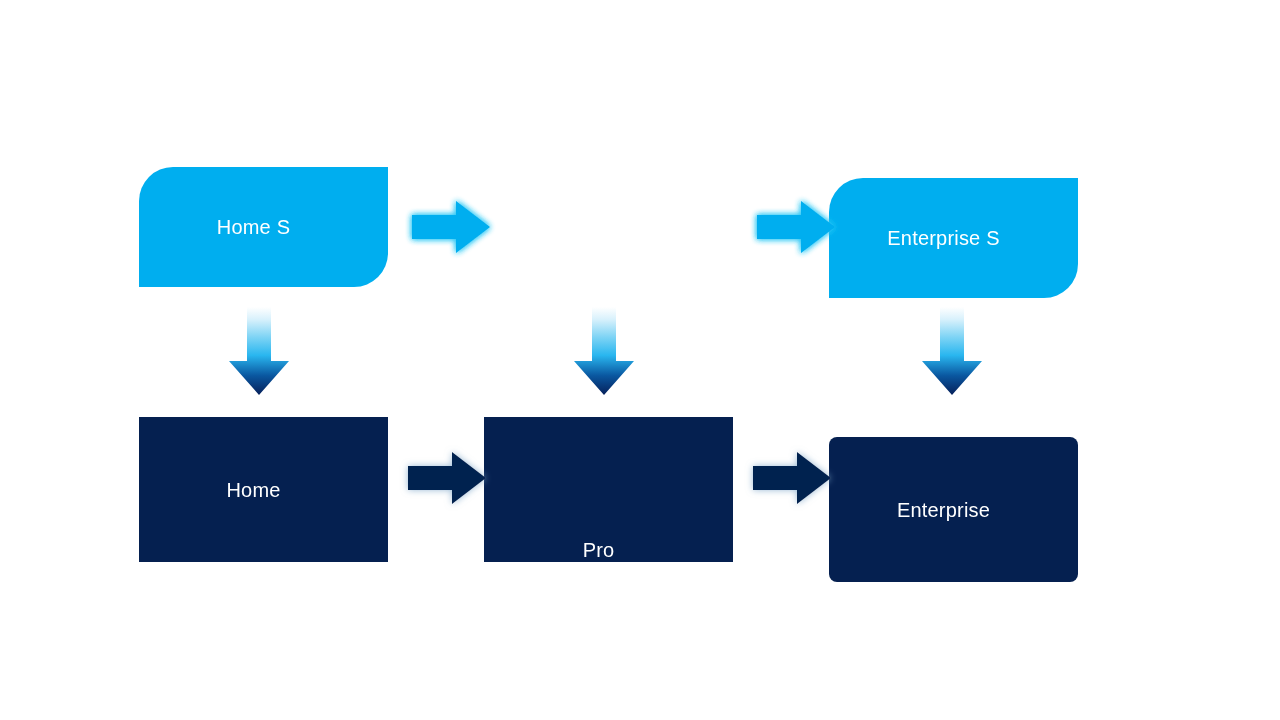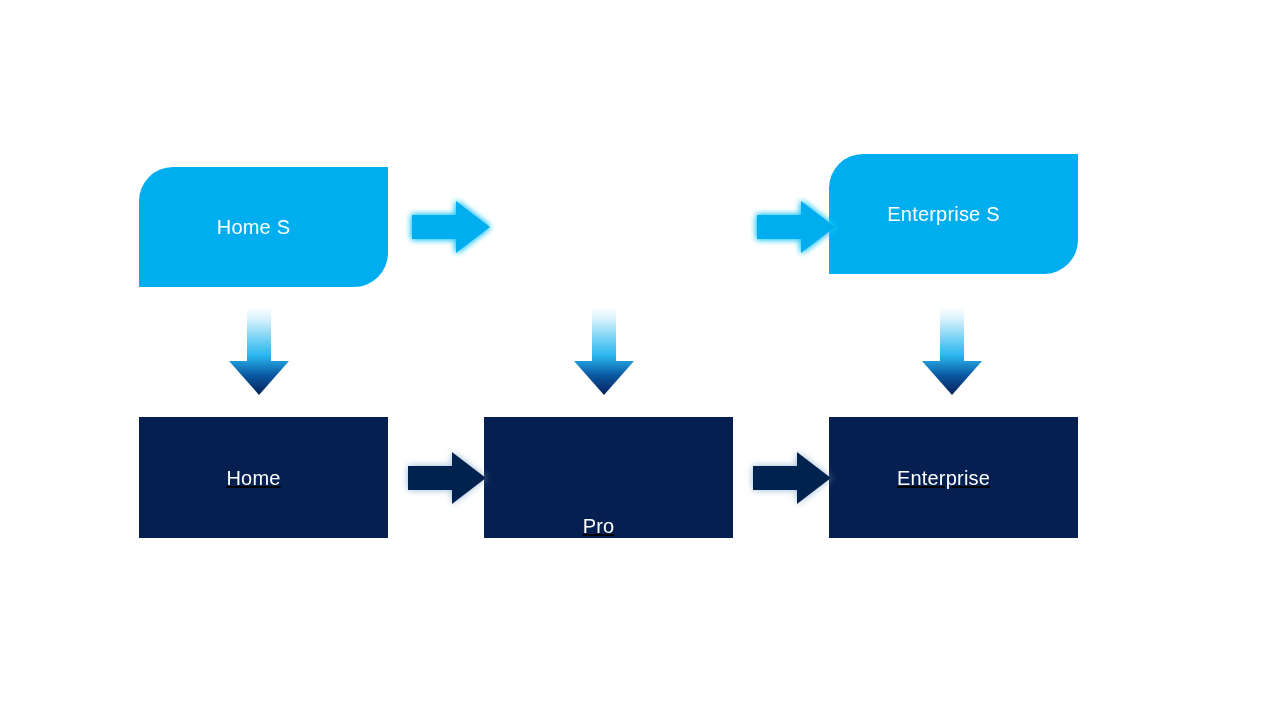--- a/index.html
+++ b/index.html
@@ -43,24 +43,23 @@
     width: 249px;
     height: 120px;
     background: #00AEEF;
     border-radius: 34px 0 34px 0;
   }
   .node-top .node-label { transform: translateX(-10px); }
 
   
   .node-bottom {
     width: 249px;
-    height: 121px;
+    height: 145px;
     background: #052050;
     border-radius: 0;
-    text-decoration: underline;
   }
   .node-bottom .node-label { transform: translateX(-10px); }
 
   
   .arrow {
     position: absolute;
     pointer-events: none;
   }
   .arrow svg { display: block; overflow: visible; }
 
@@ -71,33 +70,33 @@
 </head>
 <body>
 
 <div id="canvas">
 
   <div class="node node-top" style="left:139px; top:167px;">
     <span class="node-label">Home S</span>
   </div>
 
 
-  <div class="node node-top" style="left:829px; top:154px;">
+  <div class="node node-top" style="left:829px; top:178px;">
     <span class="node-label">Enterprise S</span>
   </div>
 
   <div class="node node-bottom" style="left:139px; top:417px;">
     <span class="node-label">Home</span>
   </div>
 
   <div class="node node-bottom" style="left:484px; top:417px;align-items:flex-end;">
     <span class="node-label">Pro</span>
   </div>
 
-  <div class="node node-bottom" style="left:829px; top:417px;">
+  <div class="node node-bottom" style="left:829px; top:437px;border-radius:8px;">
     <span class="node-label">Enterprise</span>
   </div>
 
   <svg width="0" height="0" style="position:absolute;left:-9999px;top:-9999px;" aria-hidden="true">
     <defs>
 
       <filter id="glow-cyan" x="-60%" y="-60%" width="220%" height="220%">
         <feGaussianBlur in="SourceAlpha" stdDeviation="3.4" result="b"></feGaussianBlur>
         <feFlood flood-color="#26C6F5" flood-opacity="0.95" result="c"></feFlood>
         <feComposite in="c" in2="b" operator="in" result="g"></feComposite>

